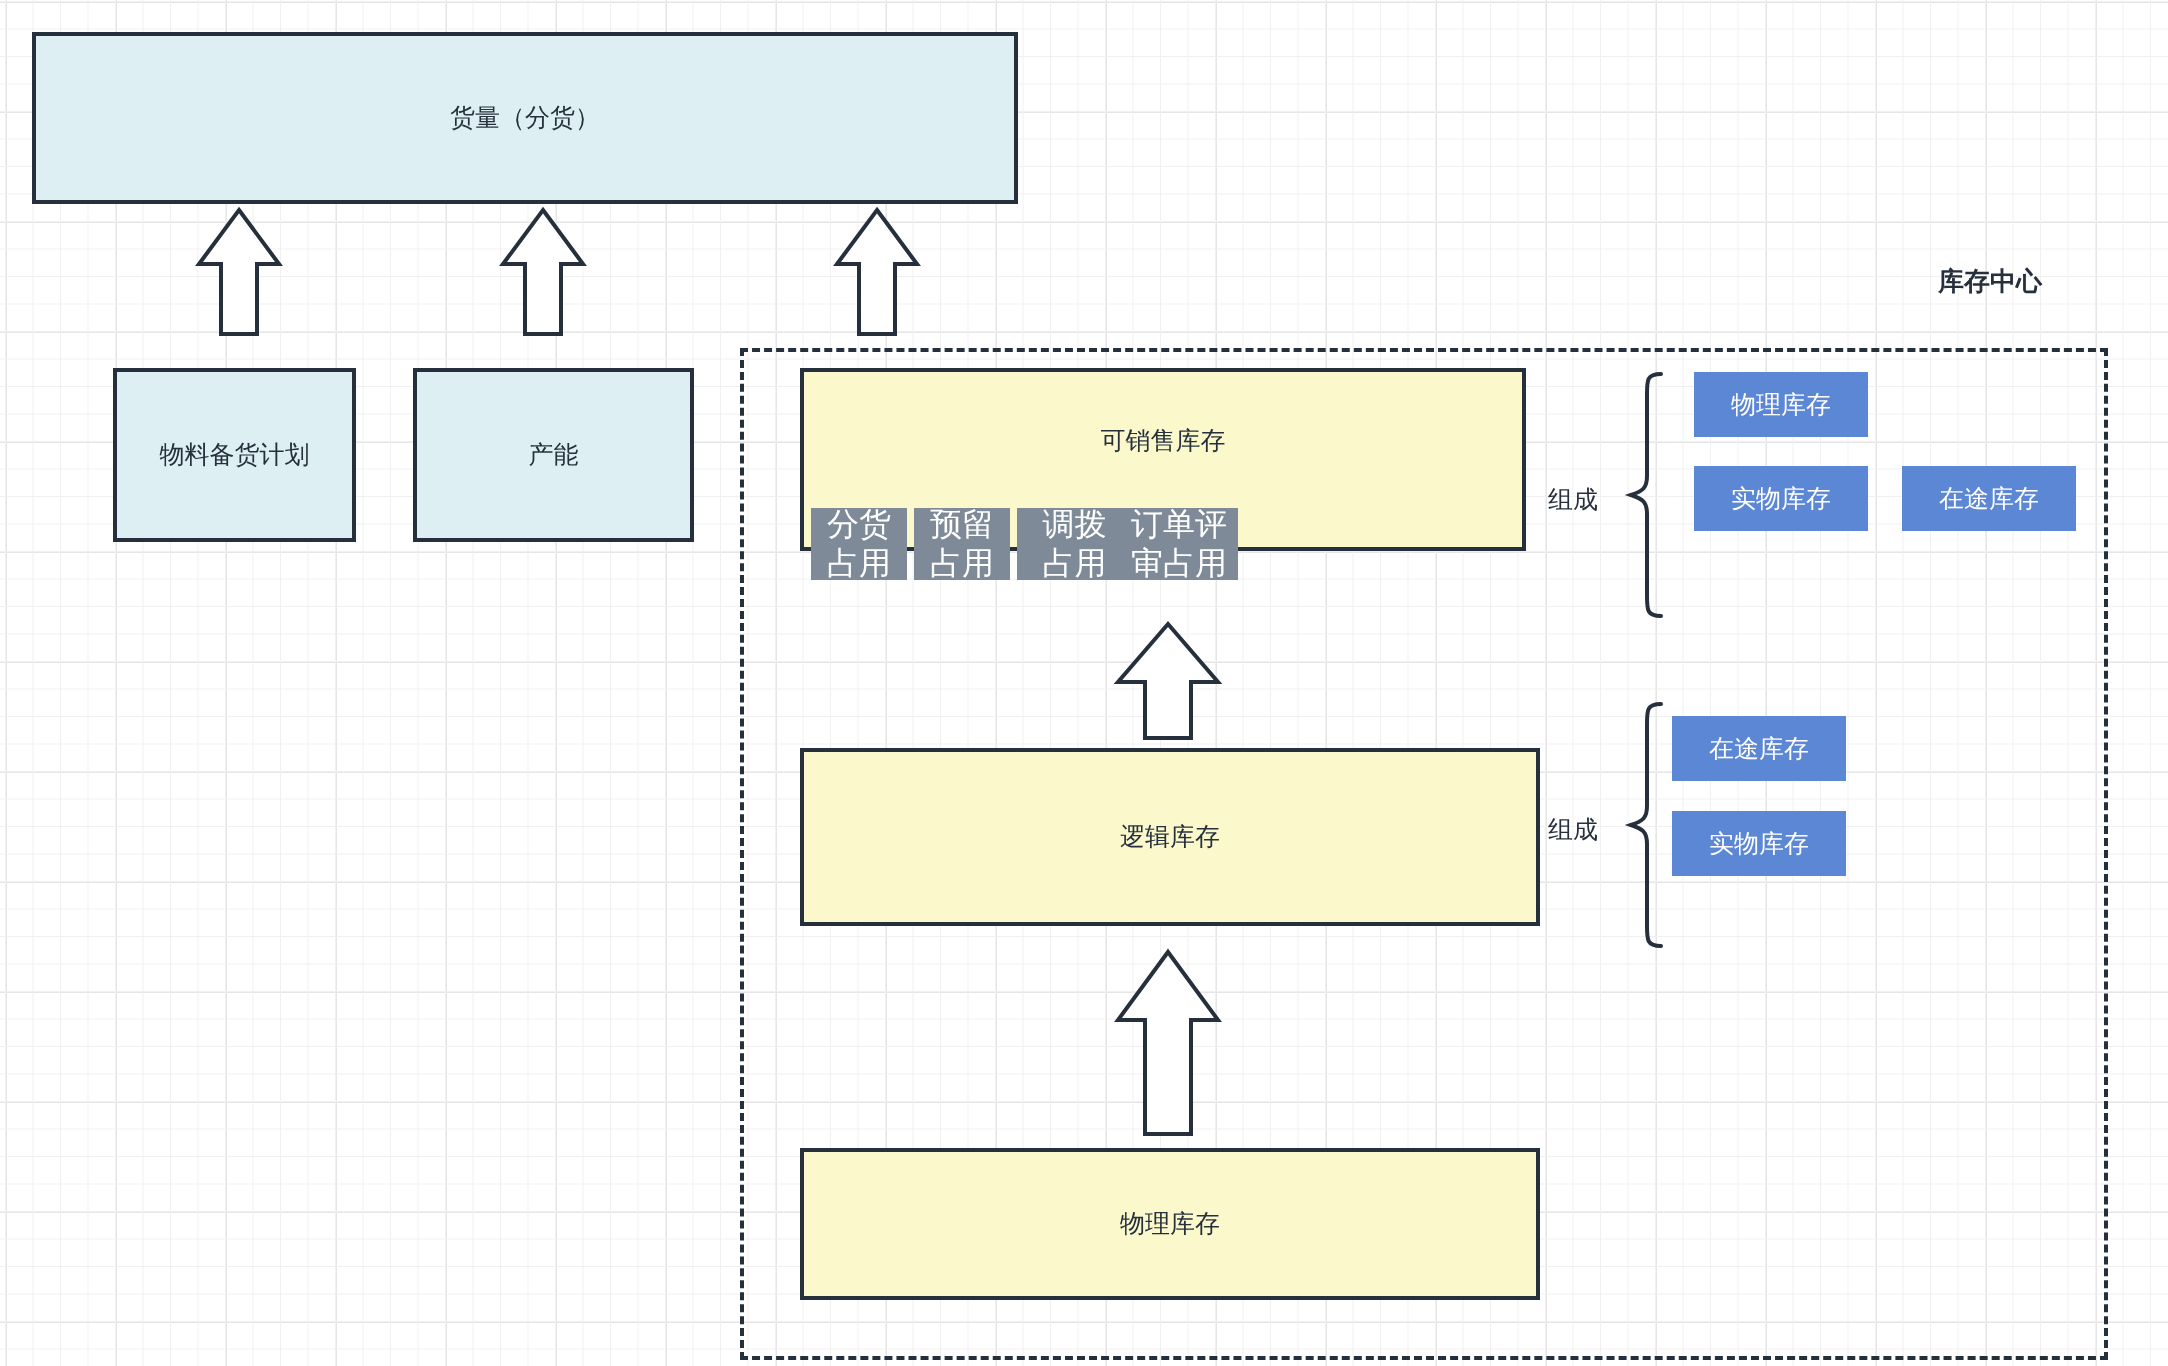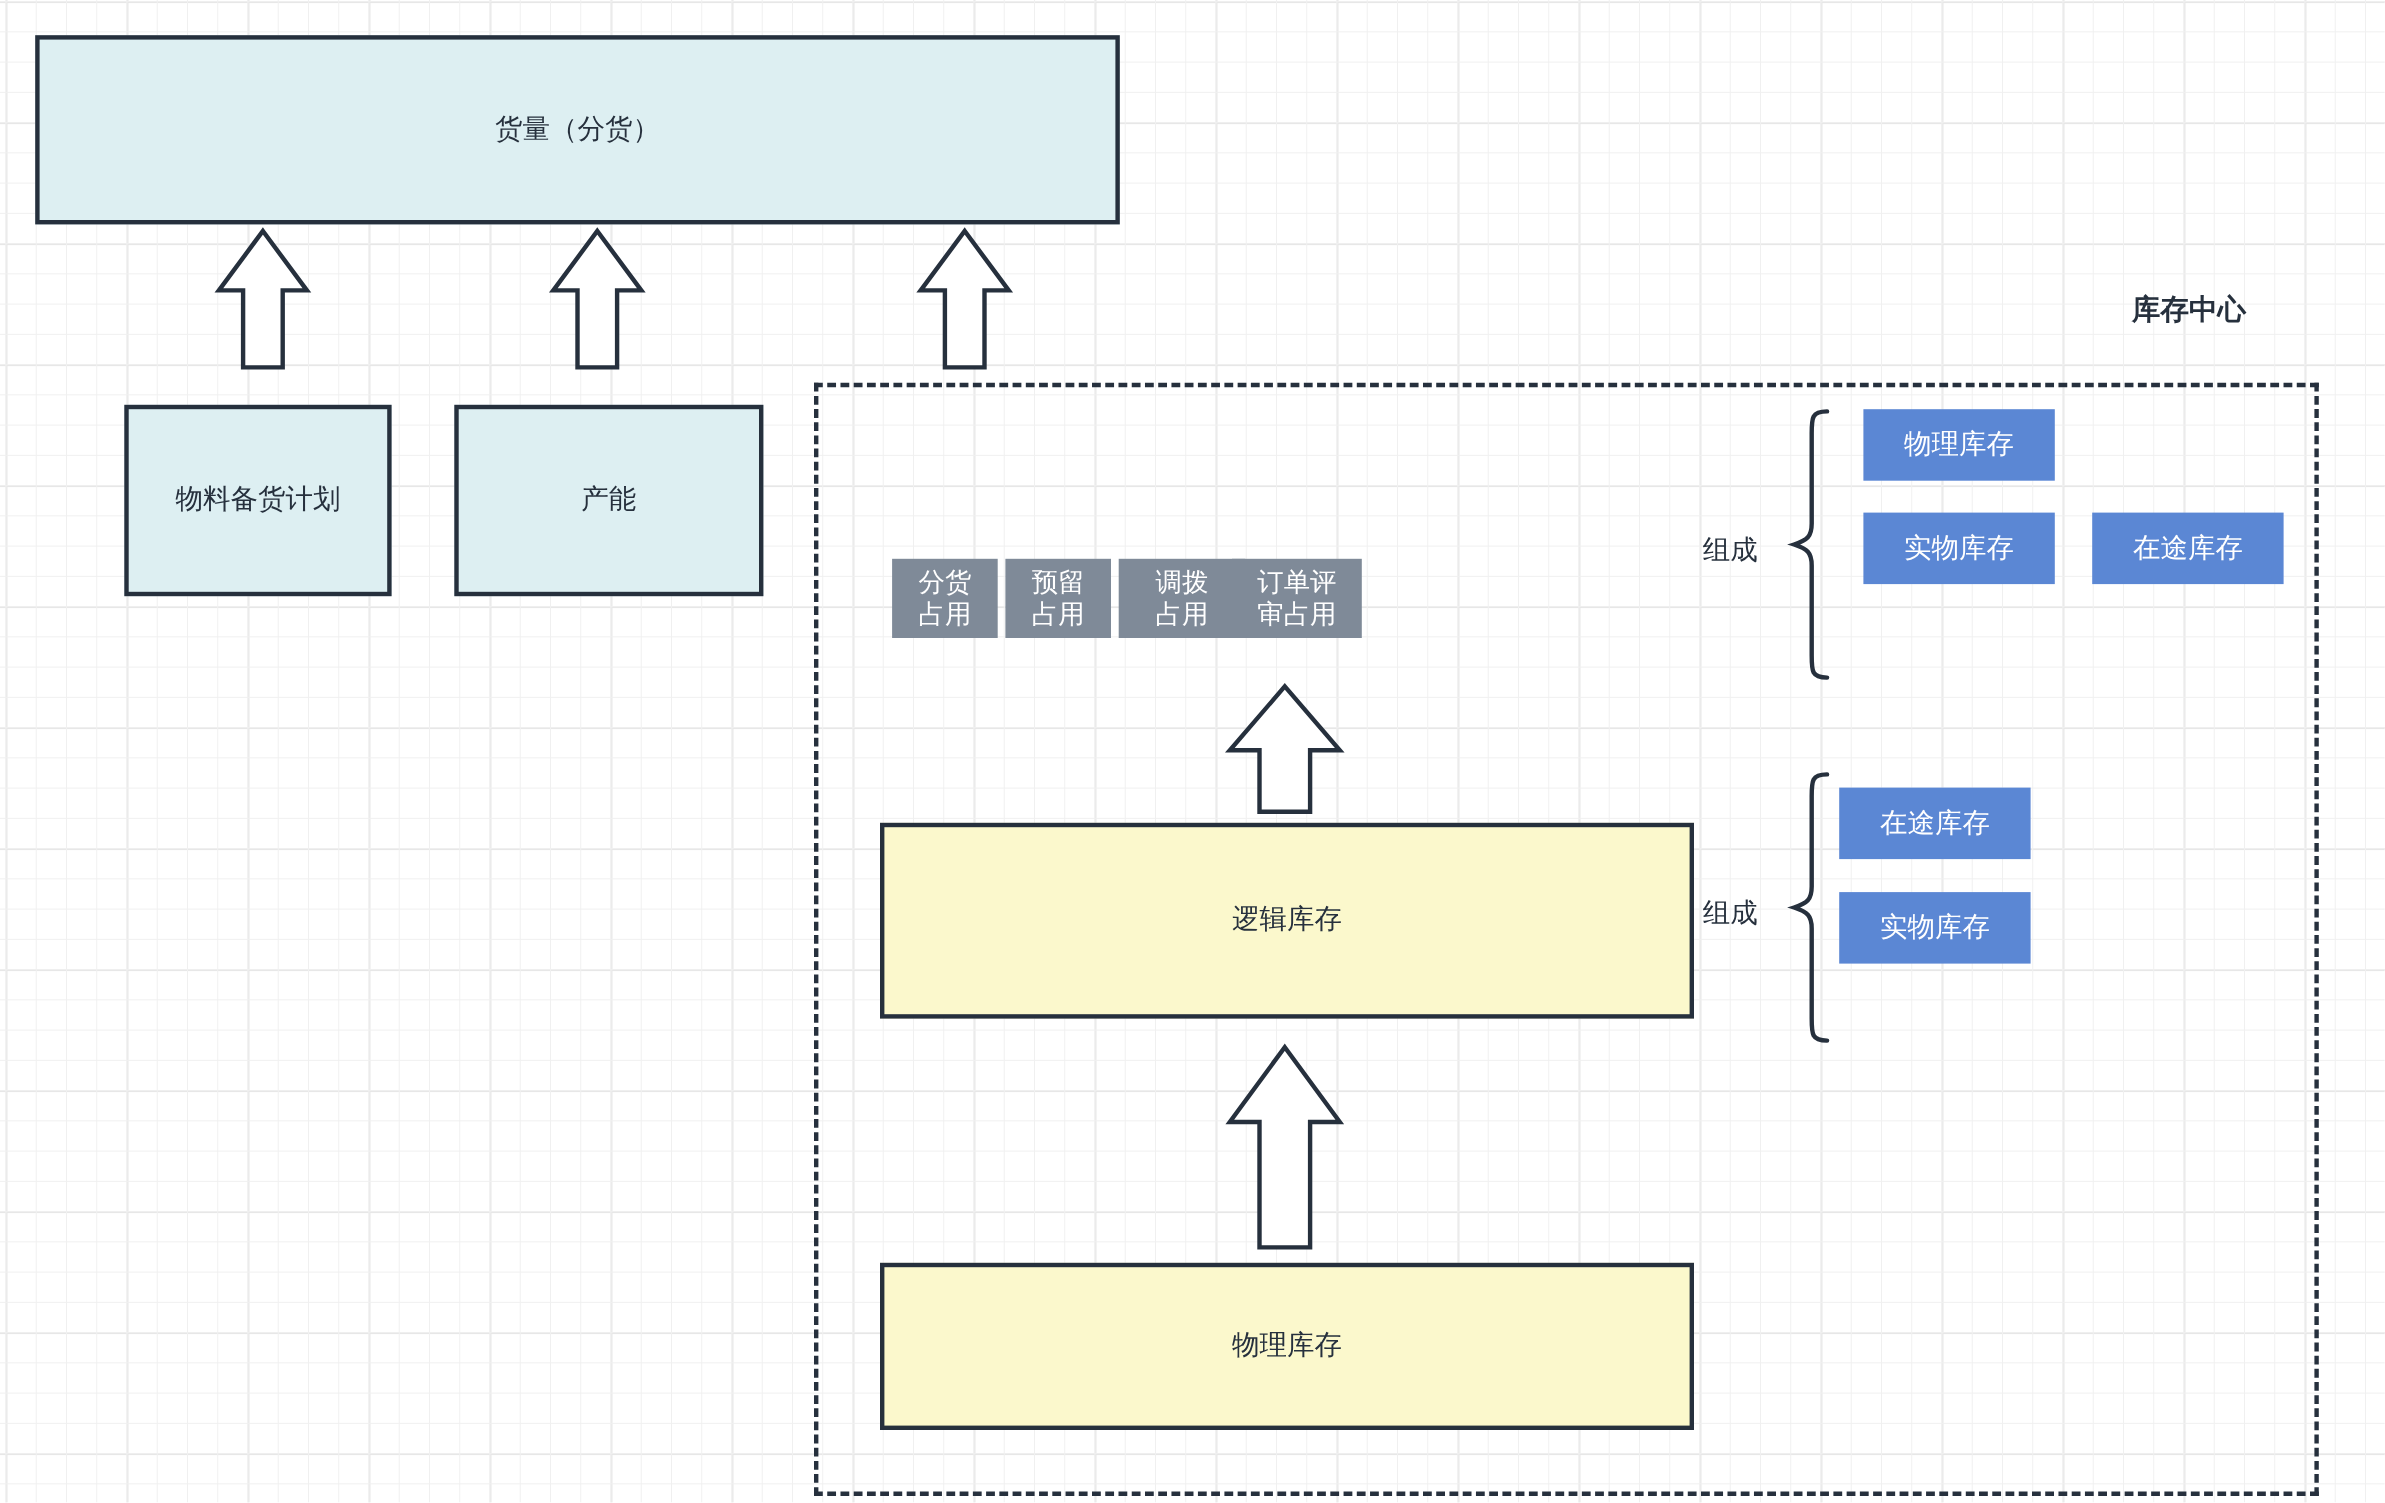--- a/index.html
+++ b/index.html
@@ -56,21 +56,21 @@
     color: #26303D;
     font-size: 25px;
     line-height: 1.35;
   }
 
   
   .box-gray {
     background: #7F8A98;
     border: none;
     color: #ffffff;
-    font-size: 24px;
+    font-size: 32px;
     line-height: 1.22;
     white-space: pre-line;
   }
 
   
   .box-blue {
     background: #5B87D4;
     border: none;
     color: #ffffff;
     font-size: 25px;
@@ -135,20 +135,23 @@
   </div>
 
   <div class="node box-cyan layer-mid" style="left:413px; top:368px; width:281px; height:174px;">
     <span>产能</span>
   </div>
 
   <div class="dashed-region layer-back" style="left:740px; top:348px; width:1368px; height:1012px;"></div>
 
   <div class="region-title" style="left:1938px; top:264px;">库存中心</div>
 
+  <div class="node box-yellow layer-mid" style="left:800px; top:368px; width:726px; height:183px;">
+    <span style="position:absolute; top:52px; left:0; right:0;">可销售库存</span>
+  </div>
 
   <div class="node box-gray layer-front" style="left:811px; top:508px; width:96px; height:72px;">
     <span>分货
 占用</span>
   </div>
 
   <div class="node box-gray layer-front" style="left:914px; top:508px; width:96px; height:72px;">
     <span>预留
 占用</span>
   </div>

